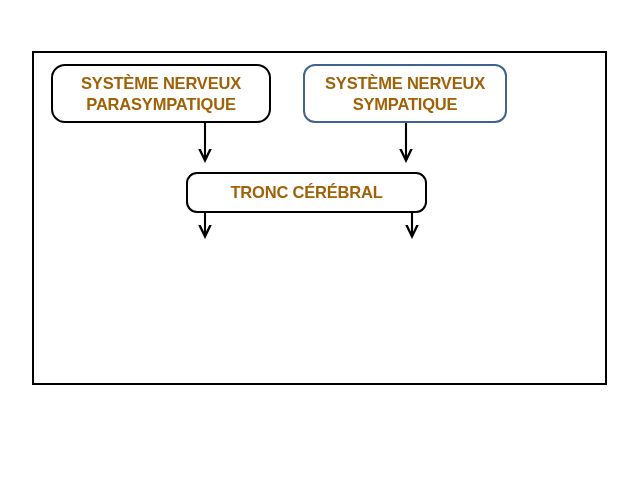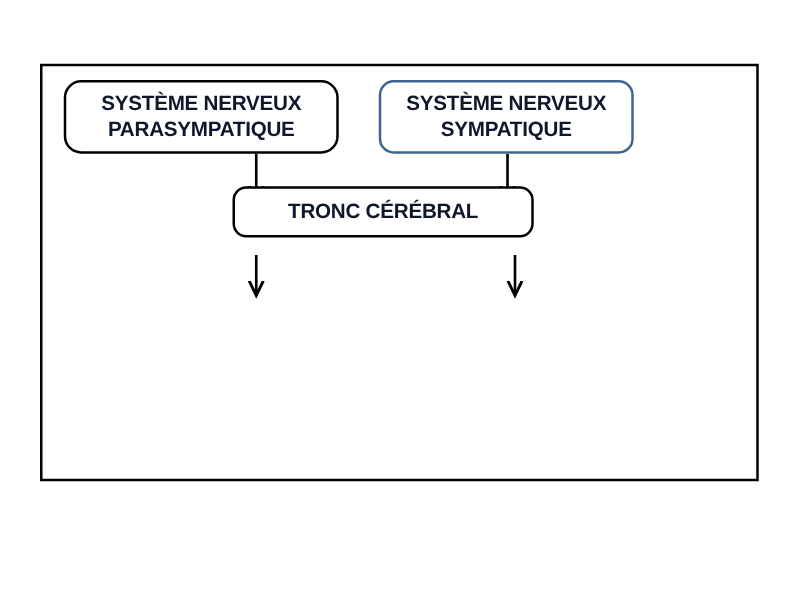--- a/index.html
+++ b/index.html
@@ -37,21 +37,21 @@
 
   
   .node {
     position: absolute;
     box-sizing: border-box;
     background: #ffffff;
     display: flex;
     align-items: center;
     justify-content: center;
     text-align: center;
-    color: #0f172a;
+    color: #a16207;
     line-height: 1.22;
   }
 
   .node.black {
     border: 2.2px solid #000000;
   }
   .node.blue {
     border: 2.2px solid #3E6590;
   }
 
@@ -79,21 +79,21 @@
   }
   #box-sympathetic {
     left: 303px;
     top: 64px;
     width: 204px;
     height: 59px;
     border-radius: 12px;
   }
   #box-tronc {
     left: 186px;
-    top: 149px;
+    top: 172px;
     width: 241px;
     height: 41px;
     border-radius: 11px;
   }
   #box-parasympathetic-neurotransmitters {
     left: 96px;
     top: 238px;
     width: 192px;
     height: 111px;
     border-radius: 16px;

